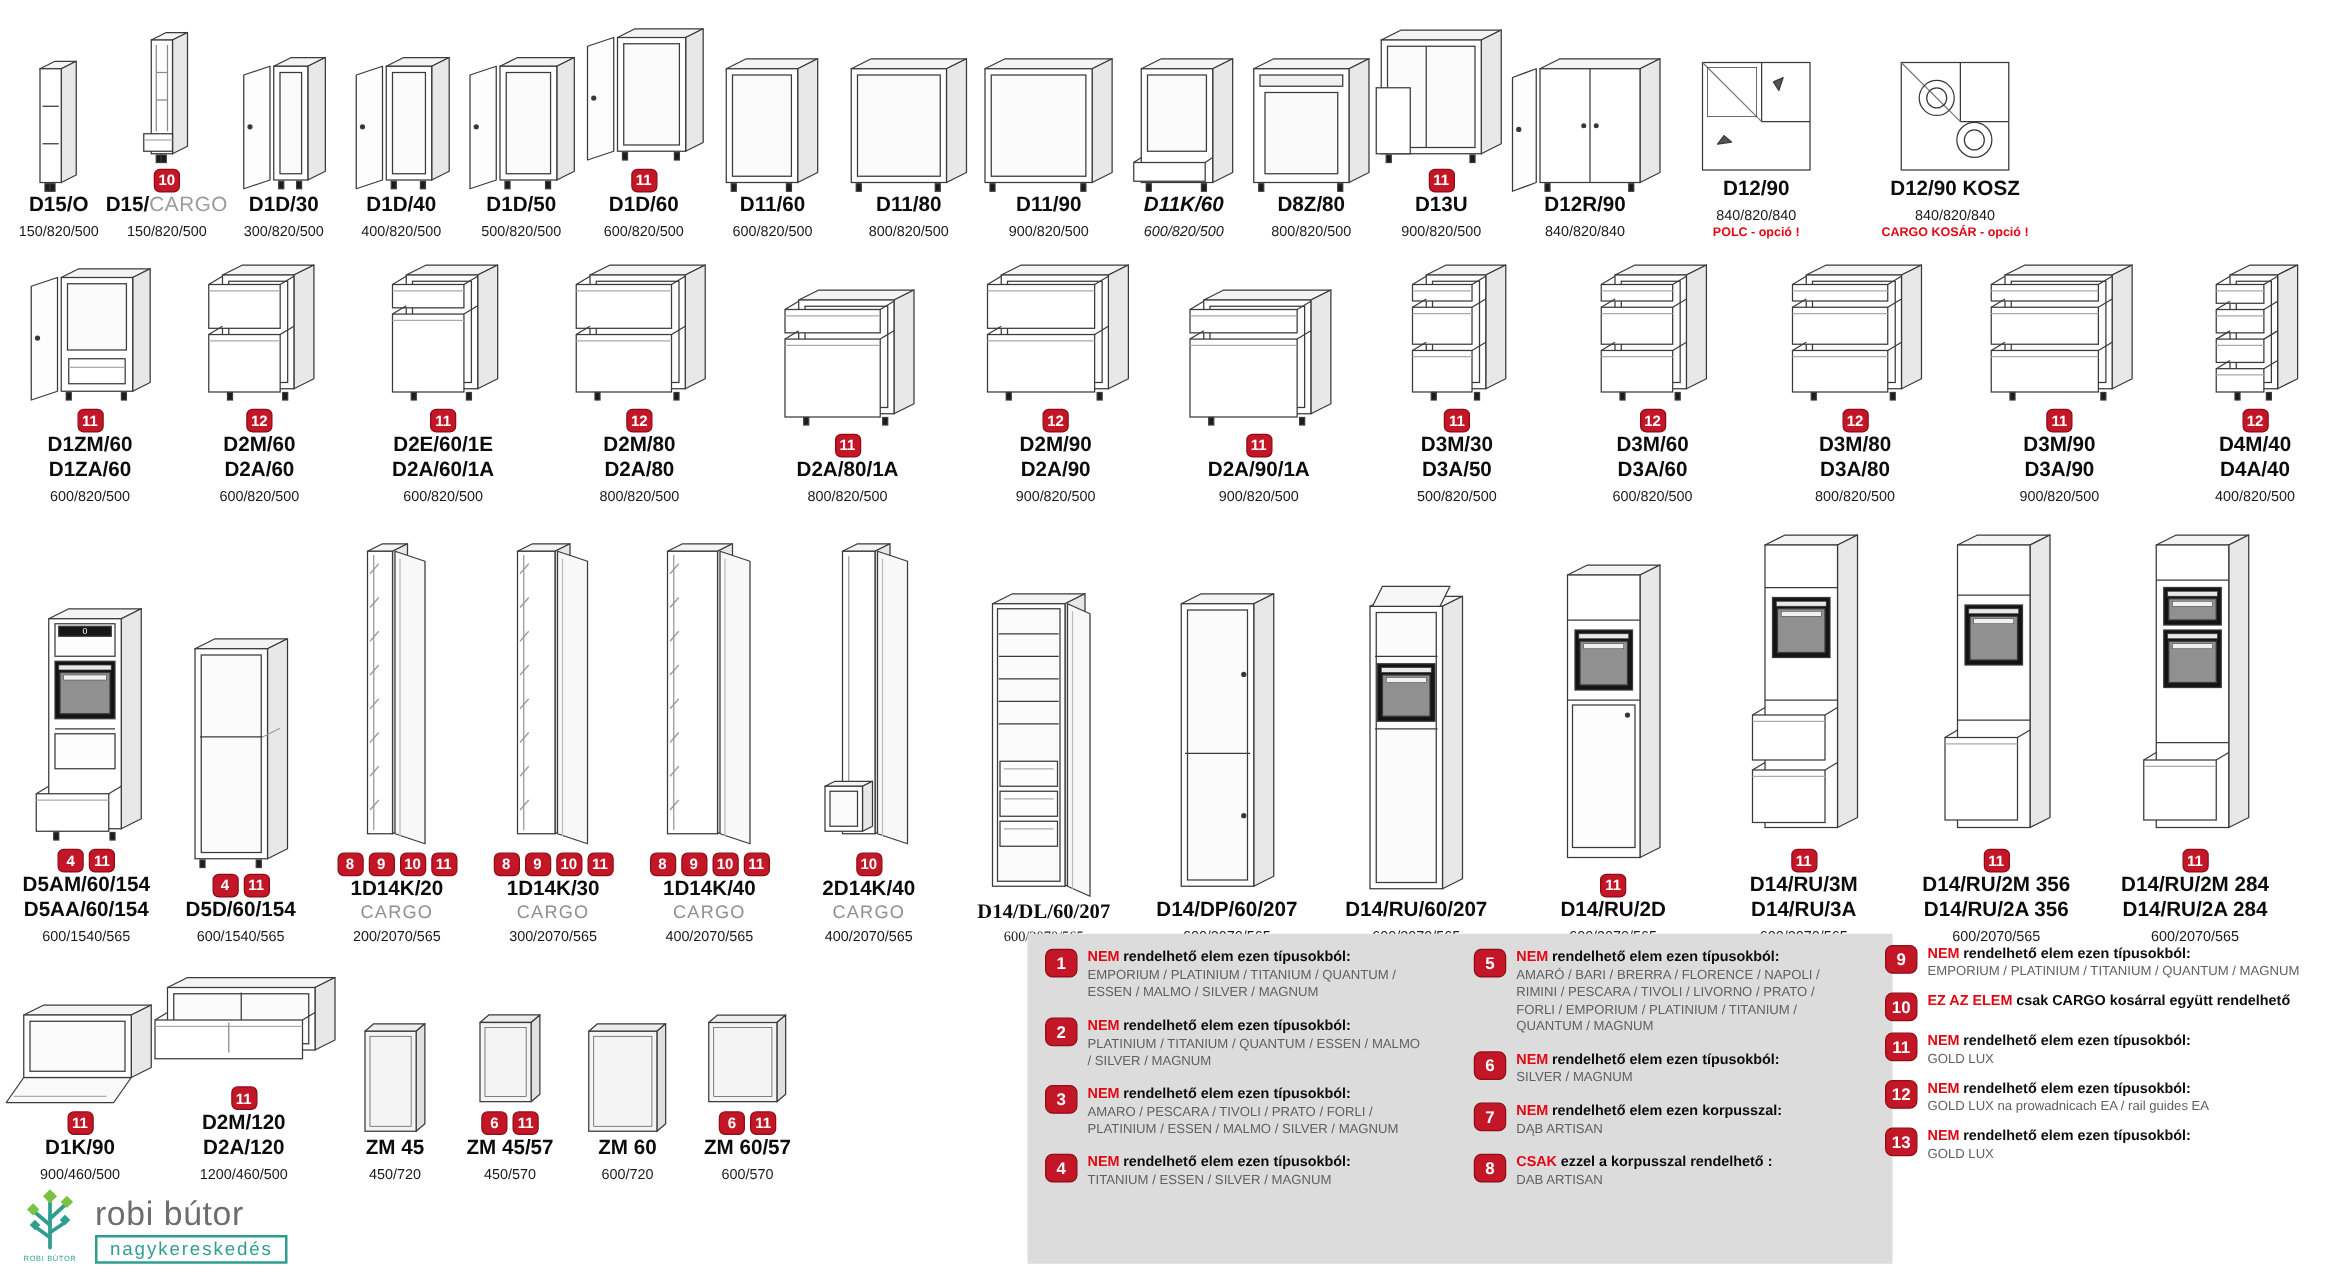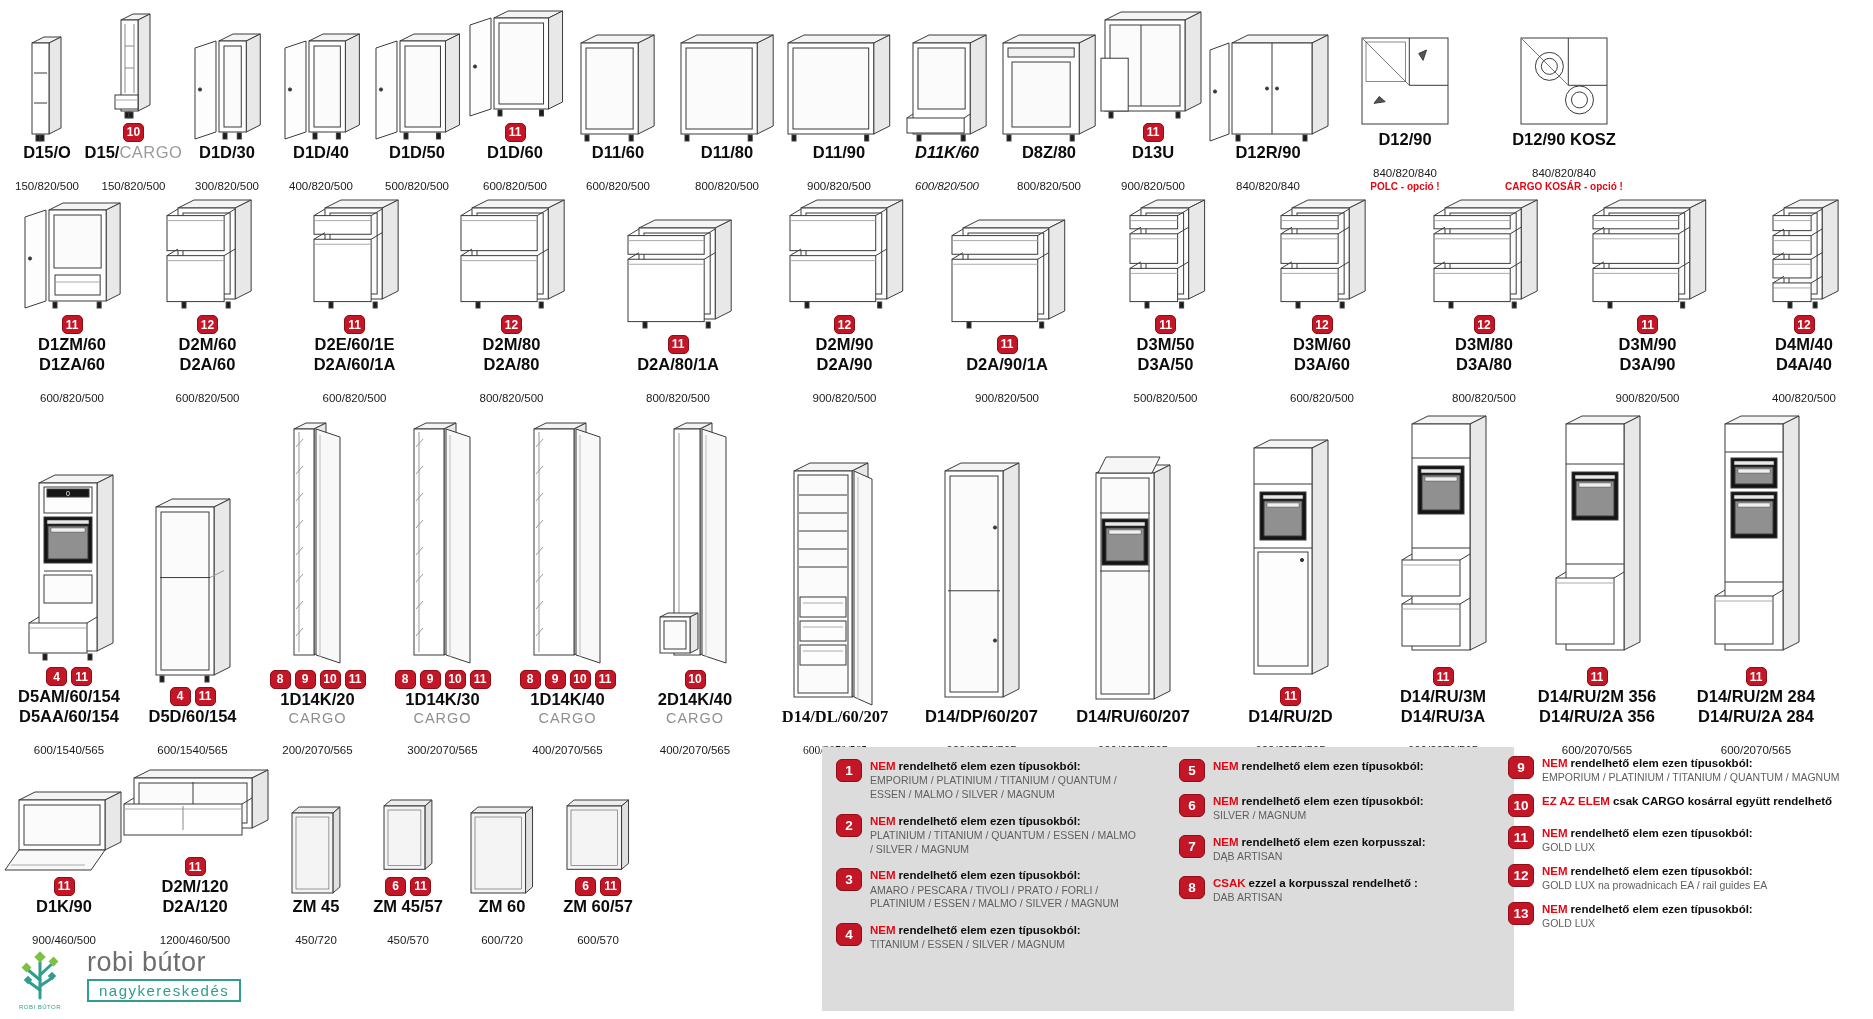--- a/index.html
+++ b/index.html
@@ -9,35 +9,35 @@
         font-family:"Liberation Sans",sans-serif;color:#111}
   .prow{position:absolute;left:8px;display:flex;align-items:flex-end}
   .cell{display:flex;flex-direction:column;align-items:center;justify-content:flex-end;flex:0 0 auto}
   .draw{display:flex;align-items:flex-end;justify-content:center;width:100%}
   .badges{display:flex;gap:4px;margin:3px 0 1px}
   .badge{background:#c31626;border:1px solid #8e0d16;color:#fff;font-weight:bold;font-size:12px;
          border-radius:5px;min-width:21px;height:19px;display:flex;align-items:center;justify-content:center;padding:0 2px}
   .code{font-weight:bold;font-size:16.5px;line-height:1.18;color:#0c0c0c;white-space:nowrap;text-align:center}
   .code .gray{color:#9b9b9b;font-weight:300;letter-spacing:.5px}
   .sub{color:#8f8f8f;font-size:14.5px;font-weight:300;letter-spacing:1px;margin-top:1px}
-  .dims{font-size:11.5px;color:#1a1a1a;margin-top:18px}
+  .dims{font-size:11.5px;color:#1a1a1a;margin-top:6px}
   .note{font-size:10px;color:#e30613;font-weight:bold;margin-top:2px;white-space:nowrap}
   #legend-box{position:absolute;left:822px;top:747px;width:692px;height:264px;background:#dcdcdc;
               display:flex;gap:16px;padding:12px 8px 8px 14px}
   .lcol{width:330px}
   #lcol-2{position:absolute;left:1508px;top:756px;width:358px}
   .lg-item{display:flex;gap:8px;margin-bottom:12px}
   #lcol-2 .lg-item{margin-bottom:9px}
   .lg-num{background:#c31626;border:1px solid #8e0d16;color:#fff;font-weight:bold;font-size:13.5px;
           border-radius:6px;min-width:26px;height:23px;display:flex;align-items:center;justify-content:center;flex:0 0 auto}
   .lg-head{font-size:11.5px;font-weight:bold;color:#0c0c0c;line-height:1.25}
   .lg-lead{color:#e30613;margin-right:3px}
   .lg-body{font-size:10.5px;color:#5f5f5f;line-height:1.3;margin-top:1px;max-width:268px}
   #lcol-2 .lg-body{max-width:320px}
-  #logo{position:absolute;left:14px;top:948px;display:flex;align-items:flex-start;gap:21px}
+  #logo{position:absolute;left:14px;top:948px;display:flex;align-items:flex-end;gap:10px}
   #logo-text .lg-name{font-size:27px;color:#6d6d6d;letter-spacing:.5px;line-height:1.05}
   #logo-text .lg-tag{margin-top:3px;font-size:15px;color:#2f9e8f;border:2px solid #2f9e8f;
                      padding:1px 10px;letter-spacing:1.5px;display:inline-block}
   .tree-mark{font-size:6px;color:#2f9e8f;text-align:center;letter-spacing:.5px}
 </style>
 </head>
 <body>
 
 <div id="page">
   <section class="prow" id="row-0" style="top: 6px; height: 186px;">
@@ -486,21 +486,21 @@
             <line x1="63.61904761904762" y1="66.78" x2="52.61904761904762" y2="73.38" stroke="#3a3a3a" stroke-width="1"></line>
             <rect x="5" y="73.38" width="47.61904761904762" height="33.22" fill="#ffffff" stroke="#3a3a3a" stroke-width="1"></rect>
             <line x1="5" y1="78.38" x2="52.61904761904762" y2="78.38" stroke="#aaa" stroke-width="1"></line>
             <rect x="20" y="107" width="4" height="6" fill="#1b1b1b" stroke="#3a3a3a" stroke-width="1"></rect>
             <rect x="54.61904761904762" y="107" width="4" height="6" fill="#1b1b1b" stroke="#3a3a3a" stroke-width="1"></rect>
           </svg>
         </div>
         <div class="badges">
           <span class="badge">11</span>
         </div>
-        <div class="code"><span>D3M/50</span></div>
+        <div class="code"><span>D3M/30</span></div>
         <div class="code">D3A/50</div>
         <div class="dims">500/820/500</div>
       </div>
       <div class="cell" style="width: 158px;">
         <div class="draw" style="height: 130px;">
           <svg width="91.14285714285714" height="117" viewBox="0 0 91.14285714285714 117" style="overflow:visible">
             <polygon points="16,13 32,5 89.14285714285714,5 73.14285714285714,13" fill="#f4f4f4" stroke="#3a3a3a" stroke-width="1" stroke-linejoin="round"></polygon>
             <polygon points="73.14285714285714,13 89.14285714285714,5 89.14285714285714,96 73.14285714285714,104" fill="#e8e8e8" stroke="#3a3a3a" stroke-width="1" stroke-linejoin="round"></polygon>
             <rect x="16" y="13" width="57.142857142857146" height="91" fill="#ffffff" stroke="#3a3a3a" stroke-width="1"></rect>
             <rect x="21" y="18" width="47.142857142857146" height="81" fill="#fbfbfb" stroke="#3a3a3a" stroke-width="1"></rect>
@@ -1075,20 +1075,21 @@
             <div class="lg-head"><span class="lg-lead">NEM</span><span>rendelhető elem ezen típusokból:</span></div>
             <div class="lg-body">TITANIUM / ESSEN / SILVER / MAGNUM</div>
           </div>
         </div>
       </div>
     <div class="lcol" id="lcol-1">
         <div class="lg-item">
           <span class="lg-num">5</span>
           <div class="lg-txt">
             <div class="lg-head"><span class="lg-lead">NEM</span><span>rendelhető elem ezen típusokból:</span></div>
+            <div class="lg-body">AMARÓ / BARI / BRERRA / FLORENCE / NAPOLI / RIMINI / PESCARA / TIVOLI / LIVORNO / PRATO / FORLI / EMPORIUM / PLATINIUM / TITANIUM / QUANTUM / MAGNUM</div>
           </div>
         </div>
         <div class="lg-item">
           <span class="lg-num">6</span>
           <div class="lg-txt">
             <div class="lg-head"><span class="lg-lead">NEM</span><span>rendelhető elem ezen típusokból:</span></div>
             <div class="lg-body">SILVER / MAGNUM</div>
           </div>
         </div>
         <div class="lg-item">

